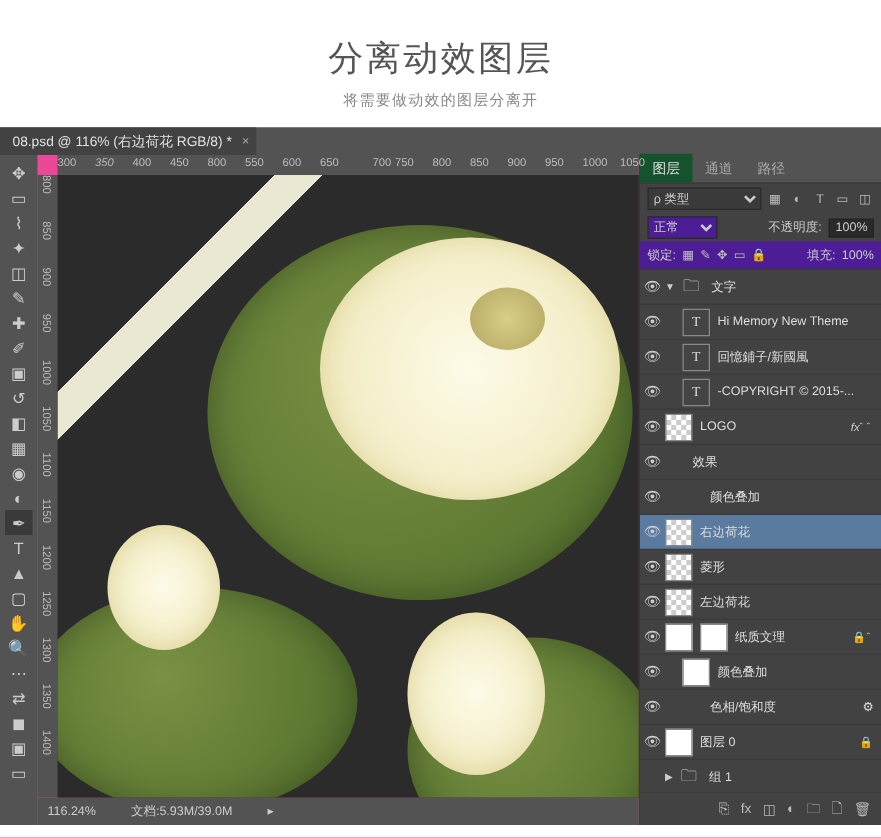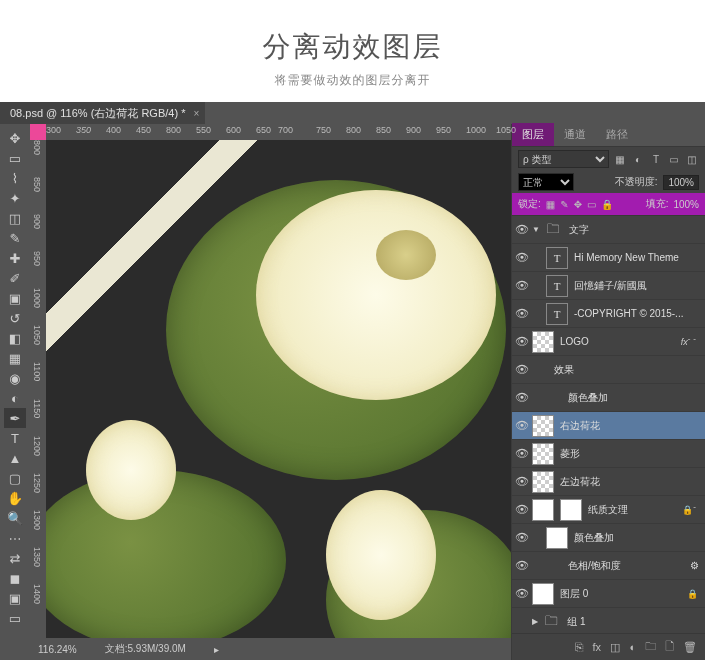--- a/index.html
+++ b/index.html
@@ -27,28 +27,28 @@
   .leaf3{width:200px;height:180px;left:280px;top:370px}
   .flower{position:absolute;border-radius:50%;background:radial-gradient(circle at 50% 50%,#fdfbe8,#f3eec8 60%,#e8dfa8);box-shadow:inset 0 0 20px rgba(190,170,90,.3)}
   .fl-main{width:240px;height:210px;left:210px;top:50px}
   .fl-s1{width:90px;height:100px;left:40px;top:280px}
   .fl-s2{width:110px;height:130px;left:280px;top:350px}
   .pod{position:absolute;width:60px;height:50px;left:330px;top:90px;border-radius:50%;background:radial-gradient(circle,#d9cf8a,#b2a55e)}
   .status{height:22px;background:#535353;display:flex;align-items:center;padding:0 8px;font-size:10px;color:#ccc;gap:28px}
   .panels{width:193px;background:#535353;display:flex;flex-direction:column;border-left:1px solid #3a3a3a}
   .ptabs{height:22px;display:flex;align-items:flex-end}
   .ptab{padding:4px 10px;font-size:11px;color:#aaa;cursor:pointer}
-  .ptab.active{background:#701a75;color:#e0e0e0}
+  .ptab.active{background:#14532d;color:#e0e0e0}
   .srch{height:24px;display:flex;align-items:center;padding:0 6px;gap:4px;background:#424242;border-top:1px solid #383838}
   .srch select{background:#3a3a3a;border:1px solid #2a2a2a;color:#ccc;font-size:10px;height:18px;flex:1}
   .srch .ico{width:14px;height:14px;font-size:10px;color:#bbb;display:flex;align-items:center;justify-content:center}
   .brow{height:22px;display:flex;align-items:center;padding:0 6px;gap:6px;background:#424242;font-size:10px;color:#ccc}
-  .brow select{background:#000000;border:1px solid #2a2a2a;color:#ccc;font-size:10px;height:18px;width:56px}
+  .brow select{background:#4c1d95;border:1px solid #2a2a2a;color:#ccc;font-size:10px;height:18px;width:56px}
   .brow .val{background:#2a2a2a;padding:1px 4px;border:1px solid #222}
-  .lockrow{height:22px;display:flex;align-items:center;padding:0 6px;gap:5px;background:#a21caf;font-size:10px;color:#ccc;border-bottom:1px solid #383838}
+  .lockrow{height:22px;display:flex;align-items:center;padding:0 6px;gap:5px;background:#4c1d95;font-size:10px;color:#ccc;border-bottom:1px solid #383838}
   .lockrow .ico{font-size:10px;color:#bbb}
   .layers{flex:1;overflow:auto;background:#424242}
   .layer{height:27px;display:flex;align-items:center;padding-right:6px;font-size:10px;color:#ddd;border-bottom:1px solid #3a3a3a}
   .layer.sel{background:#5a7aa0}
   .eye{width:20px;text-align:center;font-size:11px;color:#ccc;cursor:pointer}
   .ind{display:inline-block}
   .thumb{width:20px;height:20px;background:#666;margin-right:6px;border:1px solid #888;flex-shrink:0;display:flex;align-items:center;justify-content:center;font-size:11px}
   .thumb.folder{background:none;border:none;color:#ccc;font-size:13px}
   .thumb.T{background:#444;color:#ddd;font-family:serif}
   .thumb.checker{background:repeating-conic-gradient(#ccc 0 25%,#fff 0 50%) 0 0/8px 8px}
@@ -63,21 +63,21 @@
 </style>
 </head>
 <body>
 
 <div class="title">分离动效图层</div>
 <div class="subtitle">将需要做动效的图层分离开</div>
 
 <div class="ps">
   <div class="tabbar">
     <div class="tab">
-      <span>08.psd @ 116% (右边荷花 RGB/4) *</span>
+      <span>08.psd @ 116% (右边荷花 RGB/8) *</span>
       <span class="x">×</span>
     </div>
   </div>
   <div class="work">
     <div class="tools">
       <div class="t">✥</div>
       <div class="t">▭</div>
       <div class="t">⌇</div>
       <div class="t">✦</div>
       <div class="t">◫</div>
@@ -105,21 +105,21 @@
     <div class="canvas">
       <div class="rulerH" id="rulerH">
           <span style="left: 0px;">300</span>
           <span style="left: 30px; font-style: italic;">350</span>
           <span style="left: 60px;">400</span>
           <span style="left: 90px;">450</span>
           <span style="left: 120px;">800</span>
           <span style="left: 150px;">550</span>
           <span style="left: 180px;">600</span>
           <span style="left: 210px;">650</span>
-          <span style="left: 232px;">700</span>
+          <span style="left: 252px;">700</span>
           <span style="left: 270px;">750</span>
           <span style="left: 300px;">800</span>
           <span style="left: 330px;">850</span>
           <span style="left: 360px;">900</span>
           <span style="left: 390px;">950</span>
           <span style="left: 420px;">1000</span>
           <span style="left: 450px;">1050</span>
         </div>
       <div class="midrow">
         <div class="rulerV" id="rulerV">

